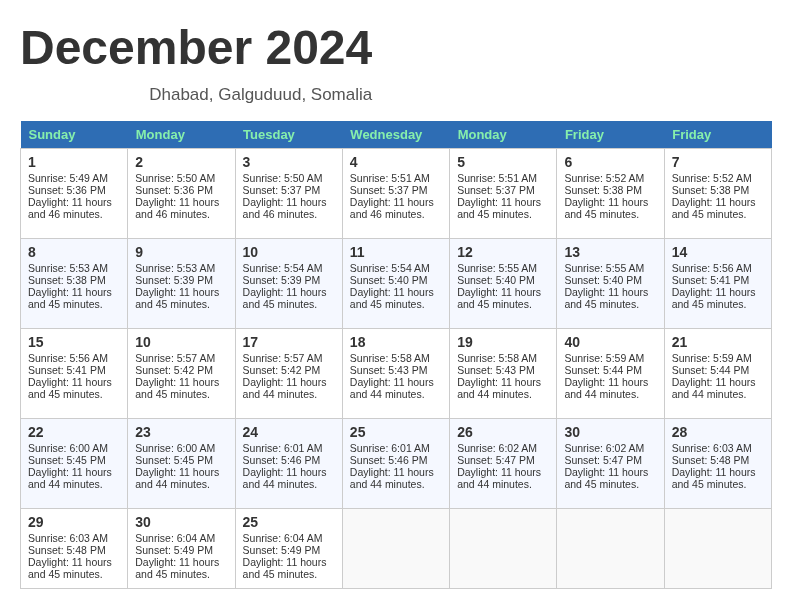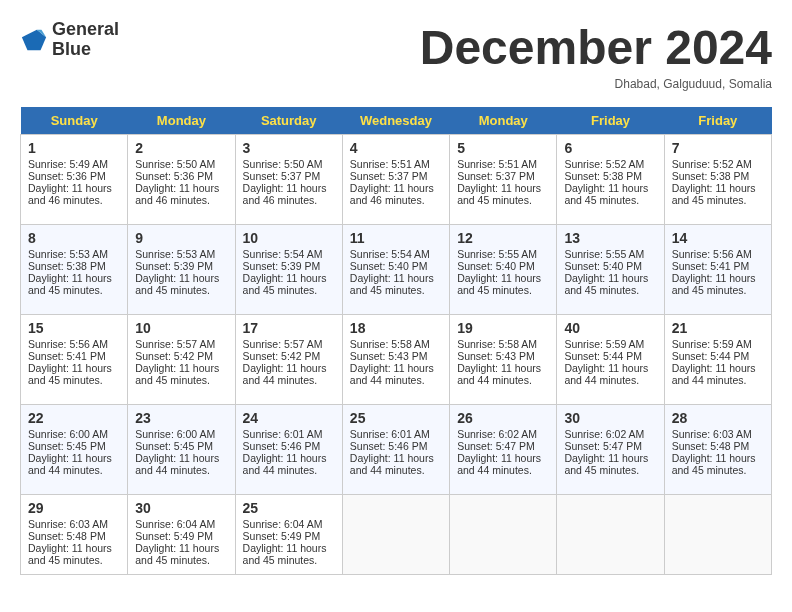--- a/index.html
+++ b/index.html
@@ -36,33 +36,33 @@
     }
     .title-block {
       text-align: right;
     }
     .month-title {
       font-size: 48px;
       font-weight: bold;
       color: #333;
     }
     .location {
-      font-size: 12px;
+      font-size: 17px;
       color: #555;
-      margin-top: 2px;
+      margin-top: 10px;
     }
     table {
       width: 100%;
       border-collapse: collapse;
       table-layout: fixed;
     }
     th {
       background-color: #2e6db4;
-      color: #fde047;
-      text-align: center;
+      color: #86efac;
+      text-align: left;
       padding: 6px 8px;
       font-size: 13px;
       font-weight: bold;
     }
     td {
       border: 1px solid #ccc;
       vertical-align: top;
       padding: 5px 7px;
       font-size: 10.5px;
       color: #333;
@@ -86,42 +86,32 @@
       background: #fff;
     }
     tr:nth-child(even) td:not(.empty) {
       background: #f5f8ff;
     }
   </style>
 </head>
 <body>
 
 <div class="header">
-  <div class="logo">
-    <svg class="logo-icon" viewBox="0 0 30 30">
-      <polygon points="18,4 28,12 22,26 8,26 2,12" fill="#1a6ab5"></polygon>
-      <polygon points="18,4 28,12 23,4" fill="#4a9fd4"></polygon>
-    </svg>
-    <div class="logo-text">
-      <span>General</span>
-      <span>Blue</span>
-    </div>
-  </div>
   <div class="title-block">
     <div class="month-title">December 2024</div>
     <div class="location">Dhabad, Galguduud, Somalia</div>
   </div>
 </div>
 
 <table>
   <thead>
     <tr>
       <th>Sunday</th>
       <th>Monday</th>
-      <th>Saturday</th>
+      <th>Tuesday</th>
       <th>Wednesday</th>
       <th>Monday</th>
       <th>Friday</th>
       <th>Friday</th>
     </tr>
   </thead>
   <tbody id="calendar-body">
   <tr>
         <td><span class="day-num">1</span><span>Sunrise: 5:49 AM</span><br><span>Sunset: 5:36 PM</span><br><span>Daylight: 11 hours and 46 minutes.</span></td>
         <td><span class="day-num">2</span><span>Sunrise: 5:50 AM</span><br><span>Sunset: 5:36 PM</span><br><span>Daylight: 11 hours and 46 minutes.</span></td>

